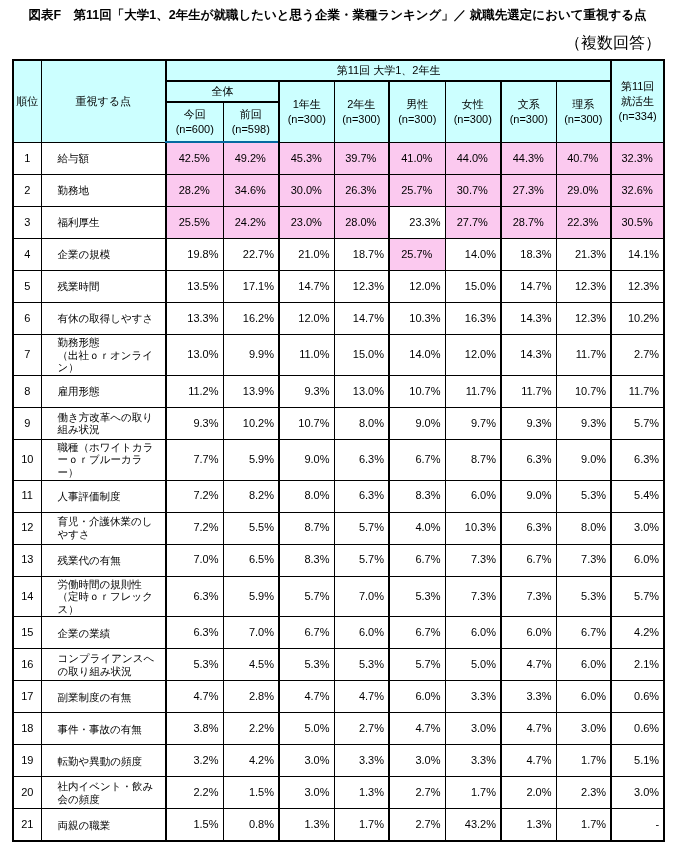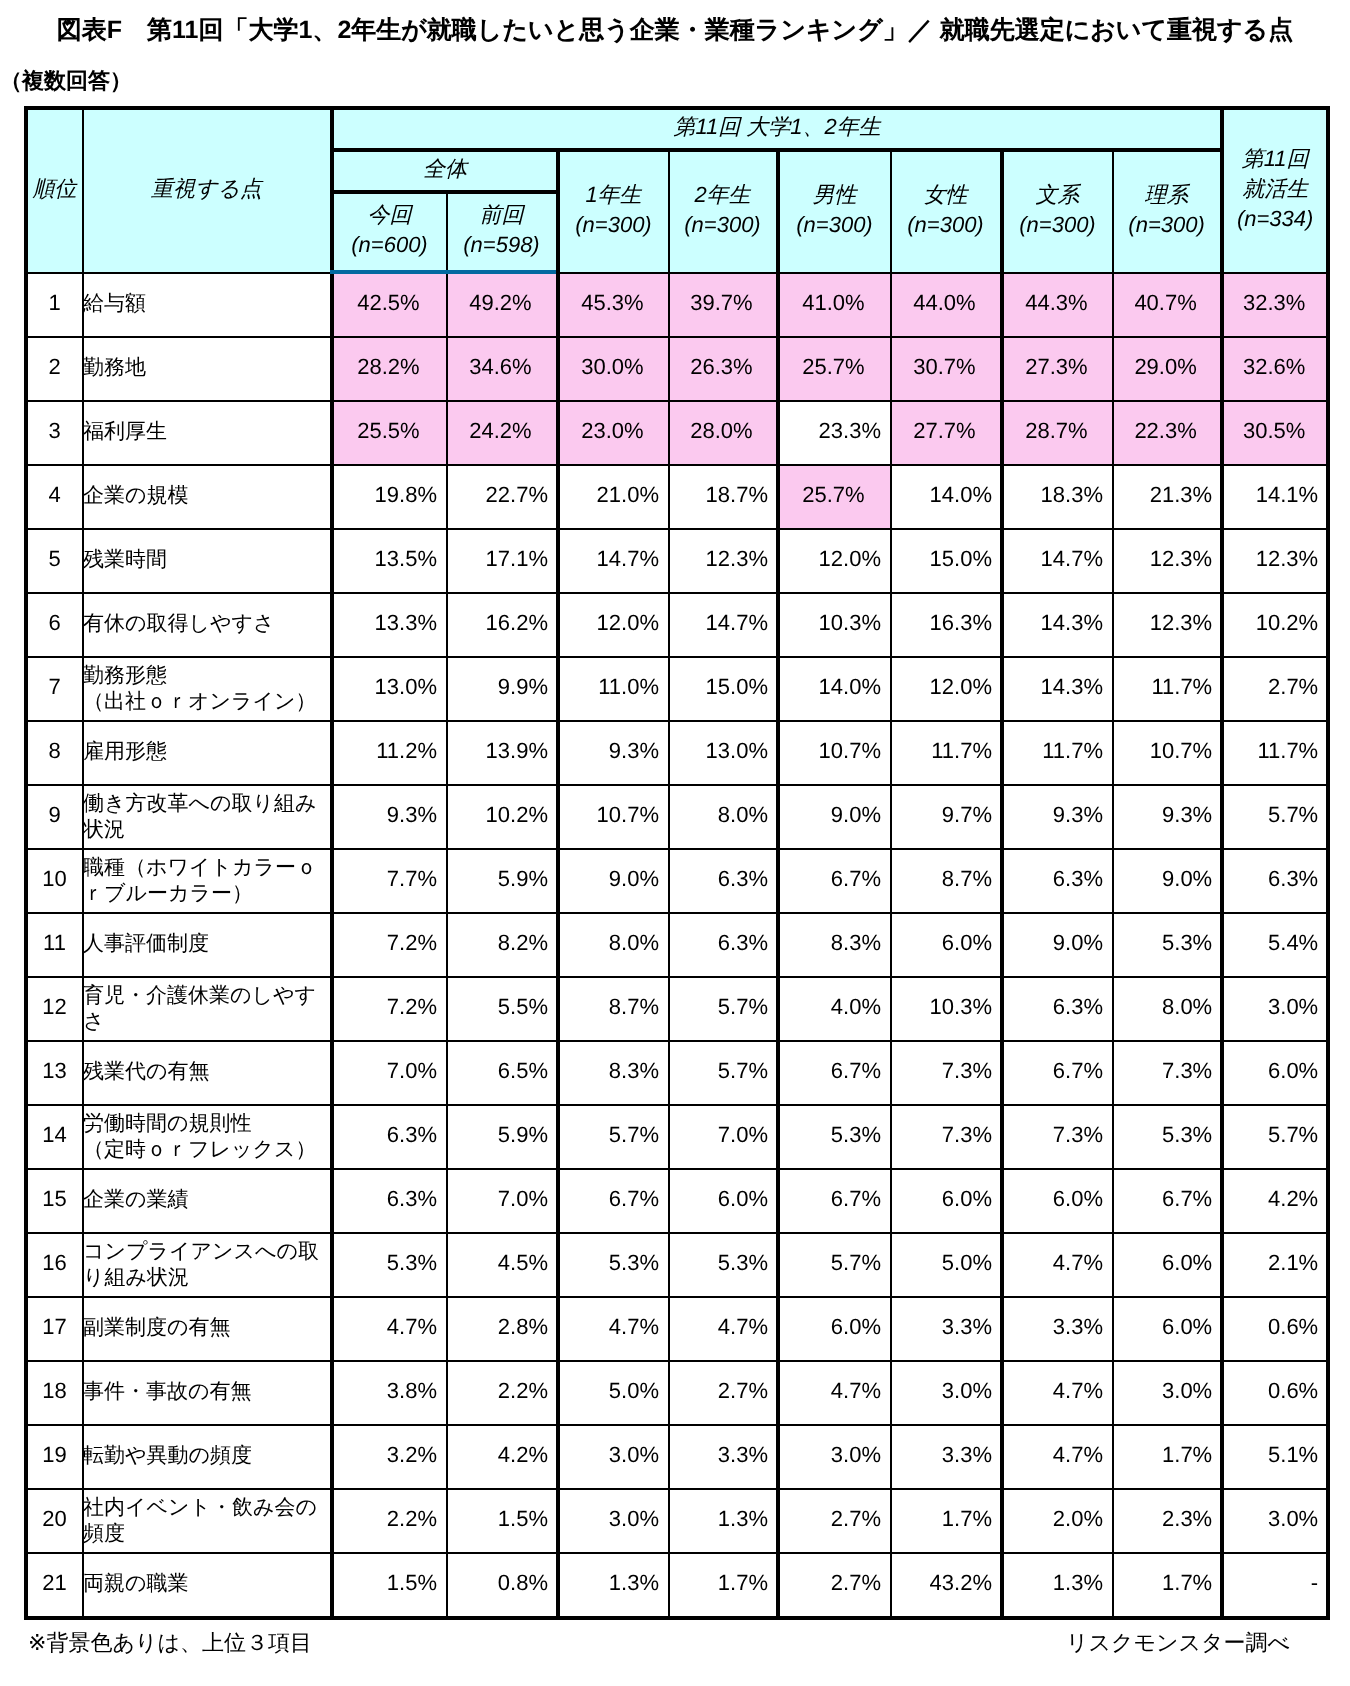--- a/index.html
+++ b/index.html
@@ -4,37 +4,37 @@
 <style>
   html,body{margin:0;padding:0;background:#fff;}
   body{
     width:675px;height:843px;overflow:hidden;position:relative;
     font-family:"Liberation Sans","DejaVu Sans",sans-serif;color:#000;
   }
   .title{
     text-align:center;margin-top:7px;font-size:12.5px;font-weight:bold;
     color:var(--title_color,#000);letter-spacing:0;
   }
-  .note{ text-align:left;font-size:11px;margin:9px 14px 5px 0;font-weight:bold; }
+  .note{ text-align:right;font-size:16px;margin:9px 14px 5px 0; }
   table.rank{
     border-collapse:collapse;table-layout:fixed;
     margin-left:12px;width:651px;border:2px solid #000;
   }
   th,td{ border:1px solid #000;font-size:11px;padding:1px 3px;vertical-align:middle; }
   thead th{
     background:var(--header_bg,#CCFFFF);font-weight:normal;text-align:center;
-    white-space:pre-line;line-height:1.35;padding:0 1px;font-style:italic;
+    white-space:pre-line;line-height:1.35;padding:0 1px;
   }
   thead tr.h1{height:21px;} thead tr.h2{height:21px;padding-left:40px;} thead tr.h3{height:40px;}
   thead tr:last-child th{border-bottom:2px solid #0369a1;}
   th.sp{border-bottom:2px solid #000;}
   .thickL{border-left:2px solid #000 !important;}
   tbody td{height:29px;line-height:1.2;}
   td.c-rank{text-align:center;}
-  td.c-label{text-align:left;padding-left:0;white-space:pre-line;font-size:10.5px;}
+  td.c-label{text-align:left;padding-left:16px;white-space:pre-line;font-size:10.5px;}
   td.c-val{text-align:right;padding-right:4px;}
   td.hl{background:var(--highlight_bg,#FBC9EF);text-align:center;}
   .footer{
     display:flex;justify-content:space-between;align-items:flex-start;
     font-size:11px;margin:4px 0 0 14px;
   }
   .footer .right{margin-right:30px;}
 </style>
 </head>
 <body>

